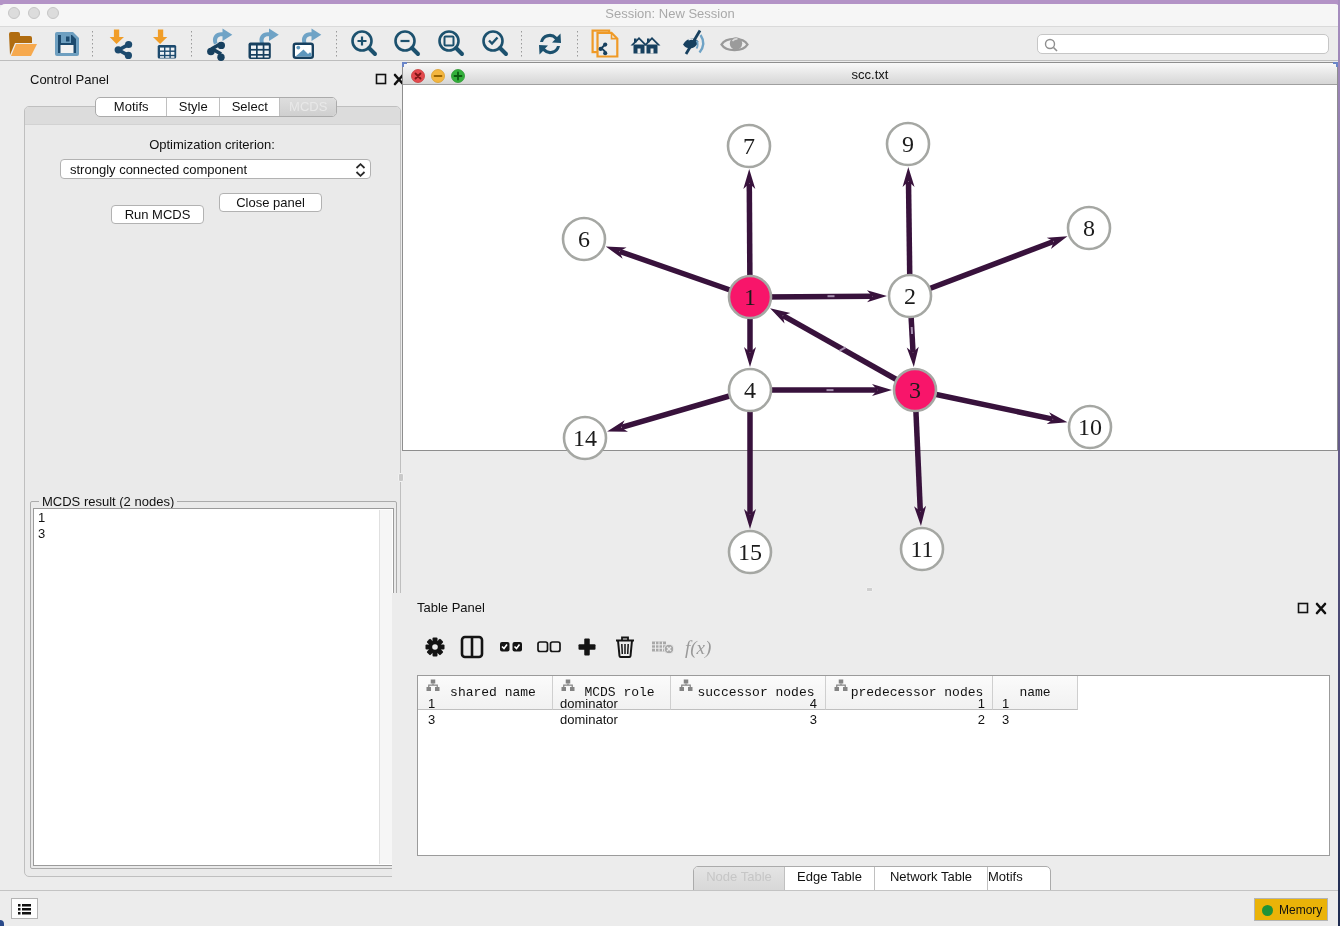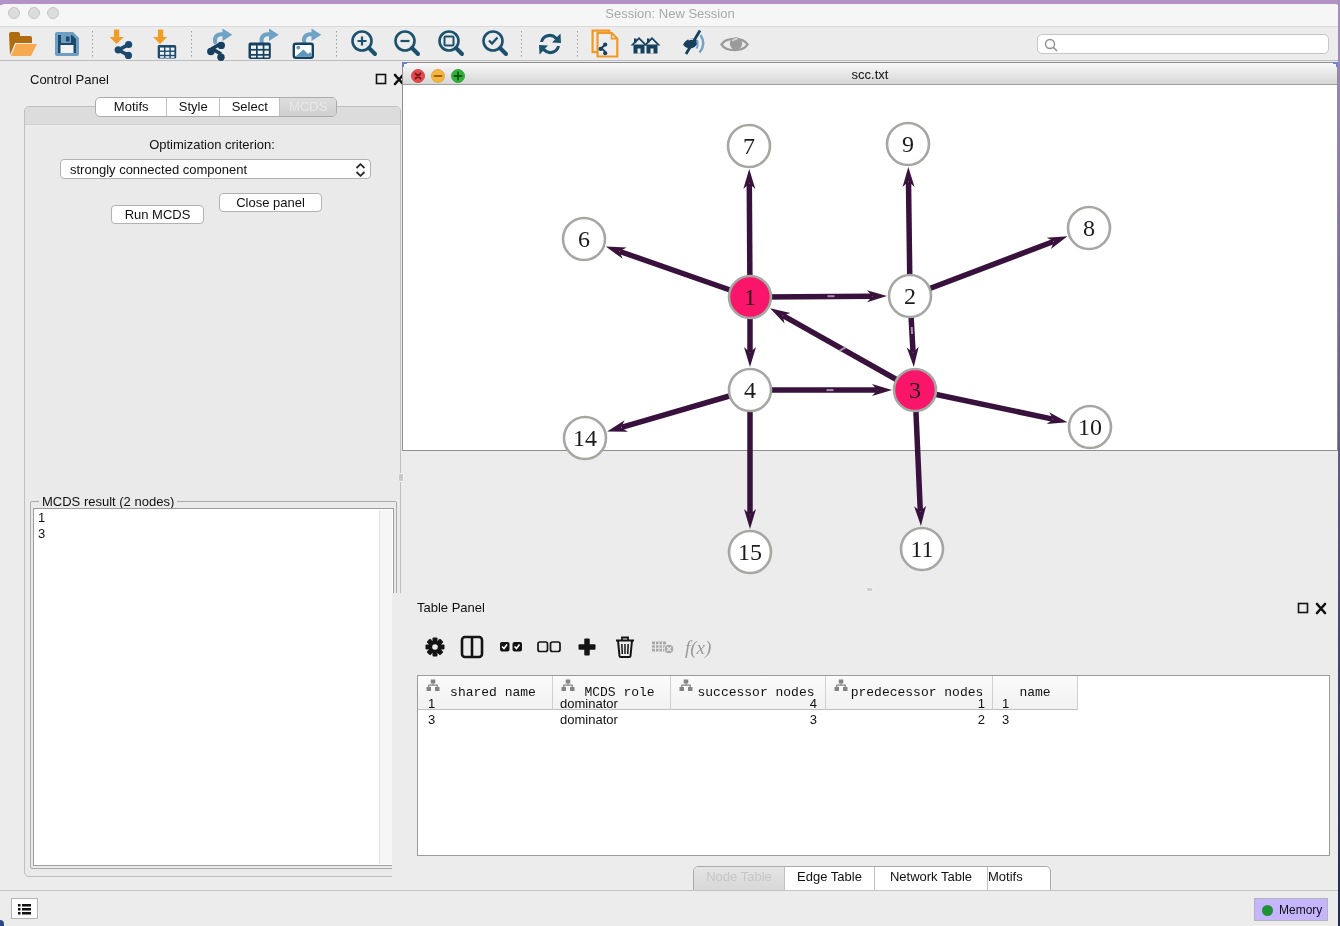--- a/index.html
+++ b/index.html
@@ -453,21 +453,21 @@
       <g fill="#111">
         <rect x="6" y="5" width="2.5" height="2.5"></rect>
           <rect x="10" y="5" width="9" height="2.5"></rect>
         <rect x="6" y="9" width="2.5" height="2.5"></rect>
           <rect x="10" y="9" width="9" height="2.5"></rect>
         <rect x="6" y="13" width="2.5" height="2.5"></rect>
           <rect x="10" y="13" width="9" height="2.5"></rect>
       </g>
     </svg>
   </div>
-  <div class="abs" style="left:1254px;top:7px;width:74px;height:23px;background:#c4b5fd;border:1px solid #b4b4b4;">
+  <div class="abs" style="left:1254px;top:7px;width:74px;height:23px;background:#eab308;border:1px solid #b4b4b4;">
     <div style="position:absolute;left:7px;top:5.5px;width:11px;height:11px;border-radius:50%;background:#1f9238;"></div>
     <div style="position:absolute;left:24px;top:4px;font-size:12px;color:#111;">Memory</div>
   </div>
 </div>
 
 <div class="abs" style="left:0;top:920px;width:4px;height:6px;background:#2a4a8a;border-radius:0 4px 0 0;"></div>
 
 <div class="abs" style="left:1338px;top:0;width:2px;height:926px;background:linear-gradient(#a88fc0,#6f6292 40%,#1e2b50);"></div>
 
 </body></html>

